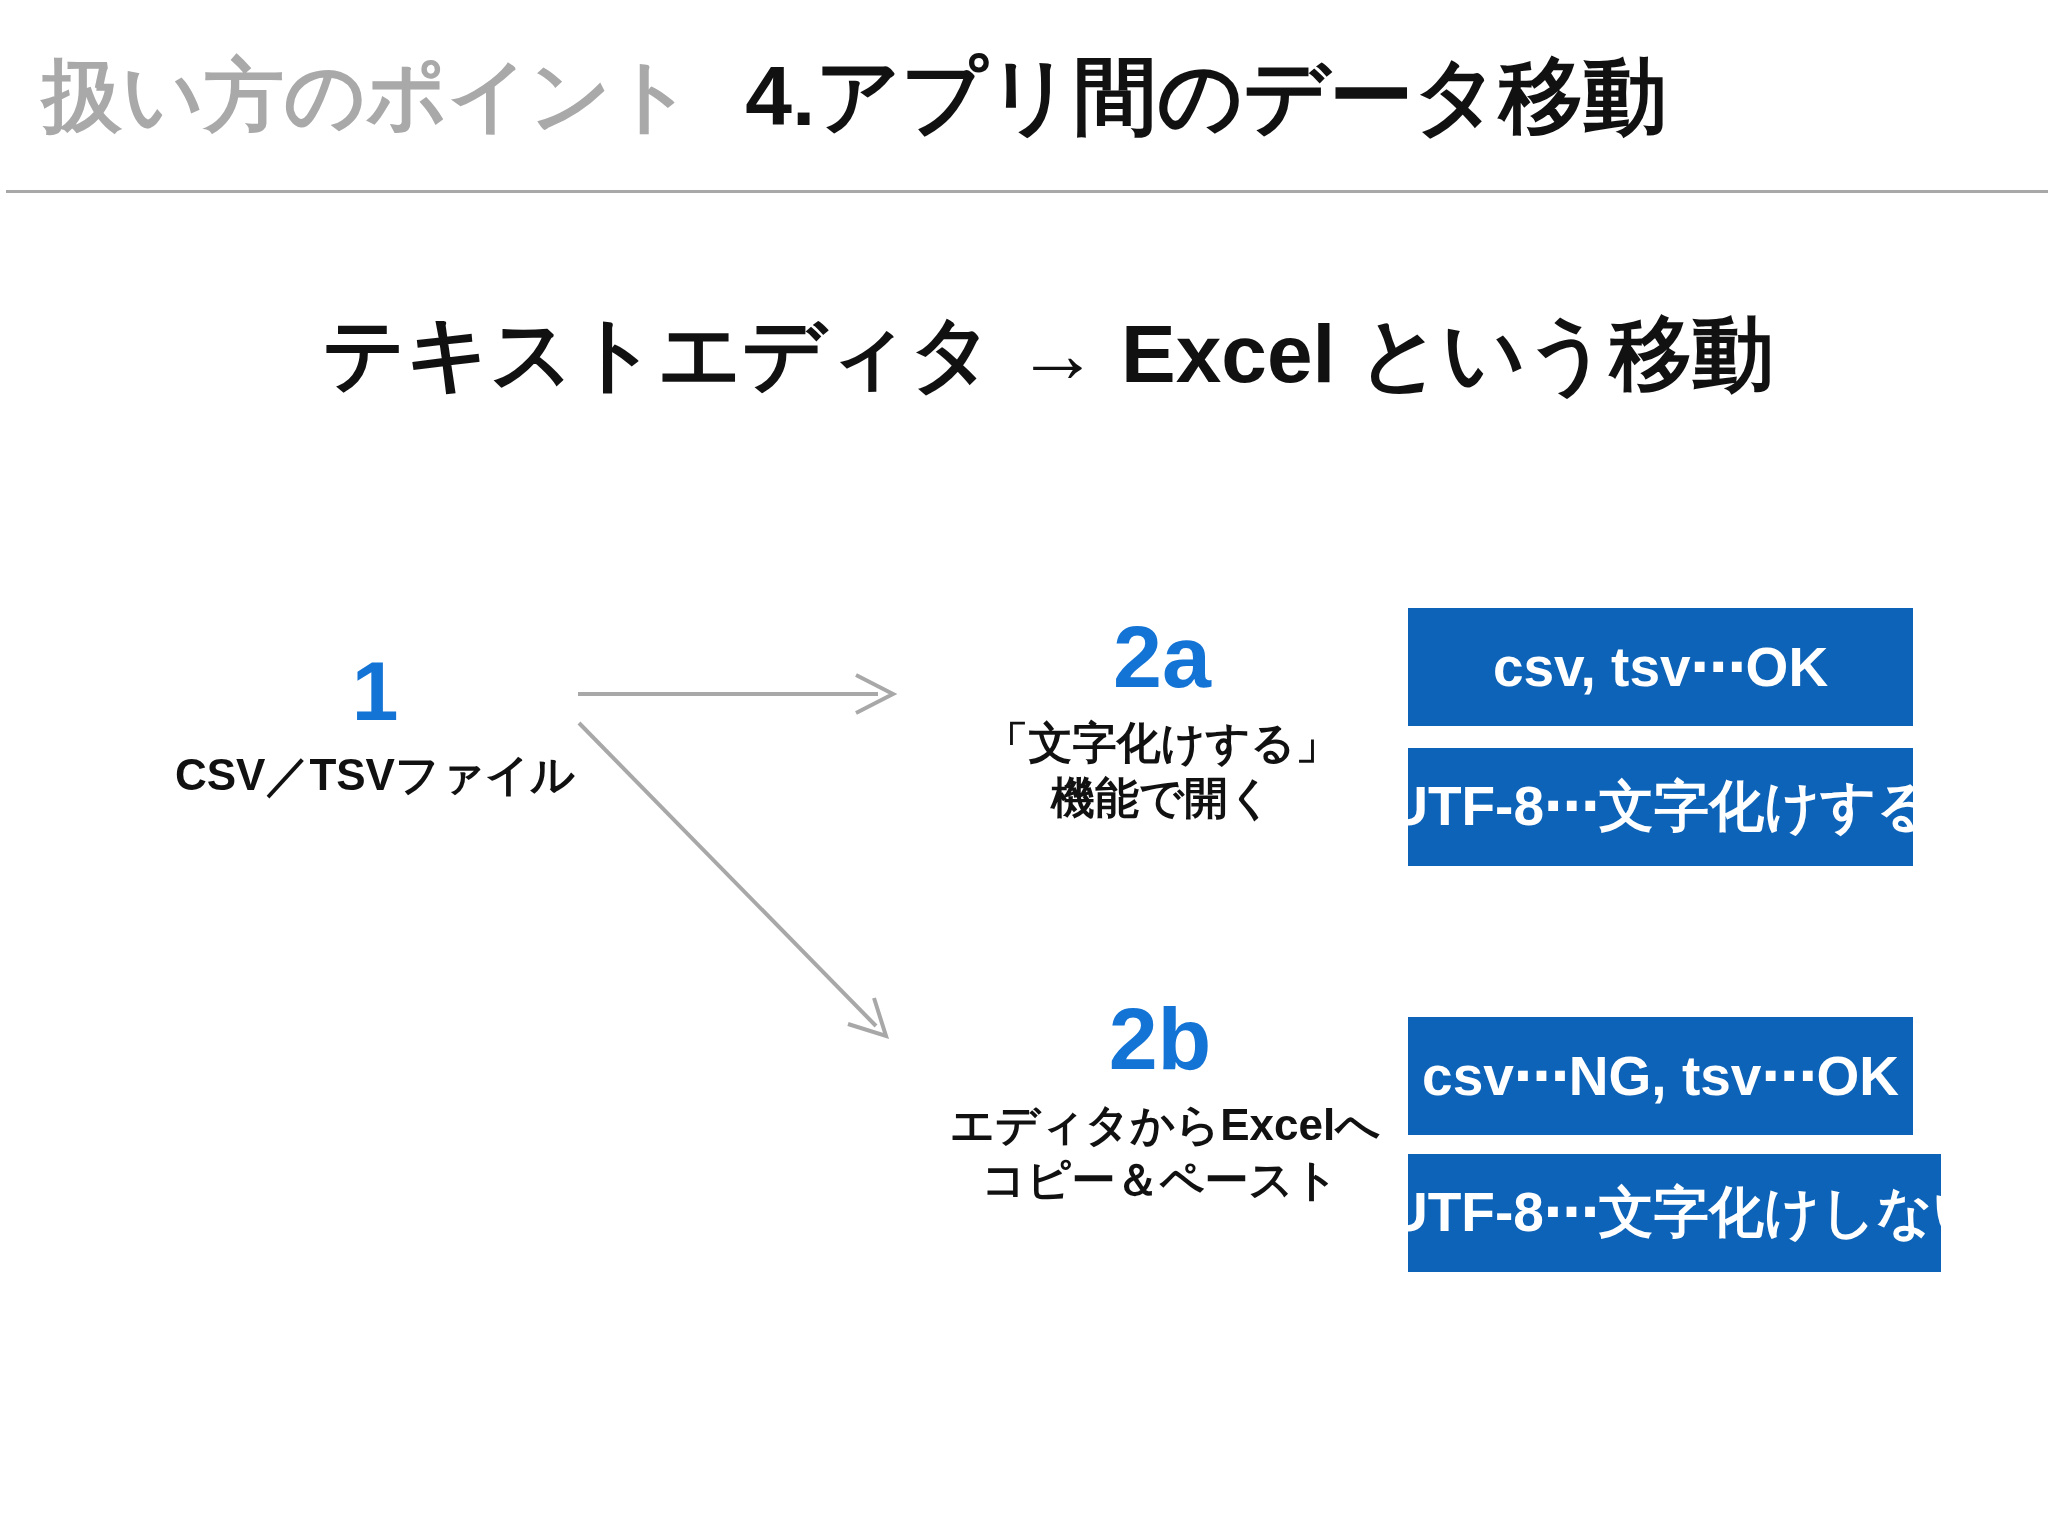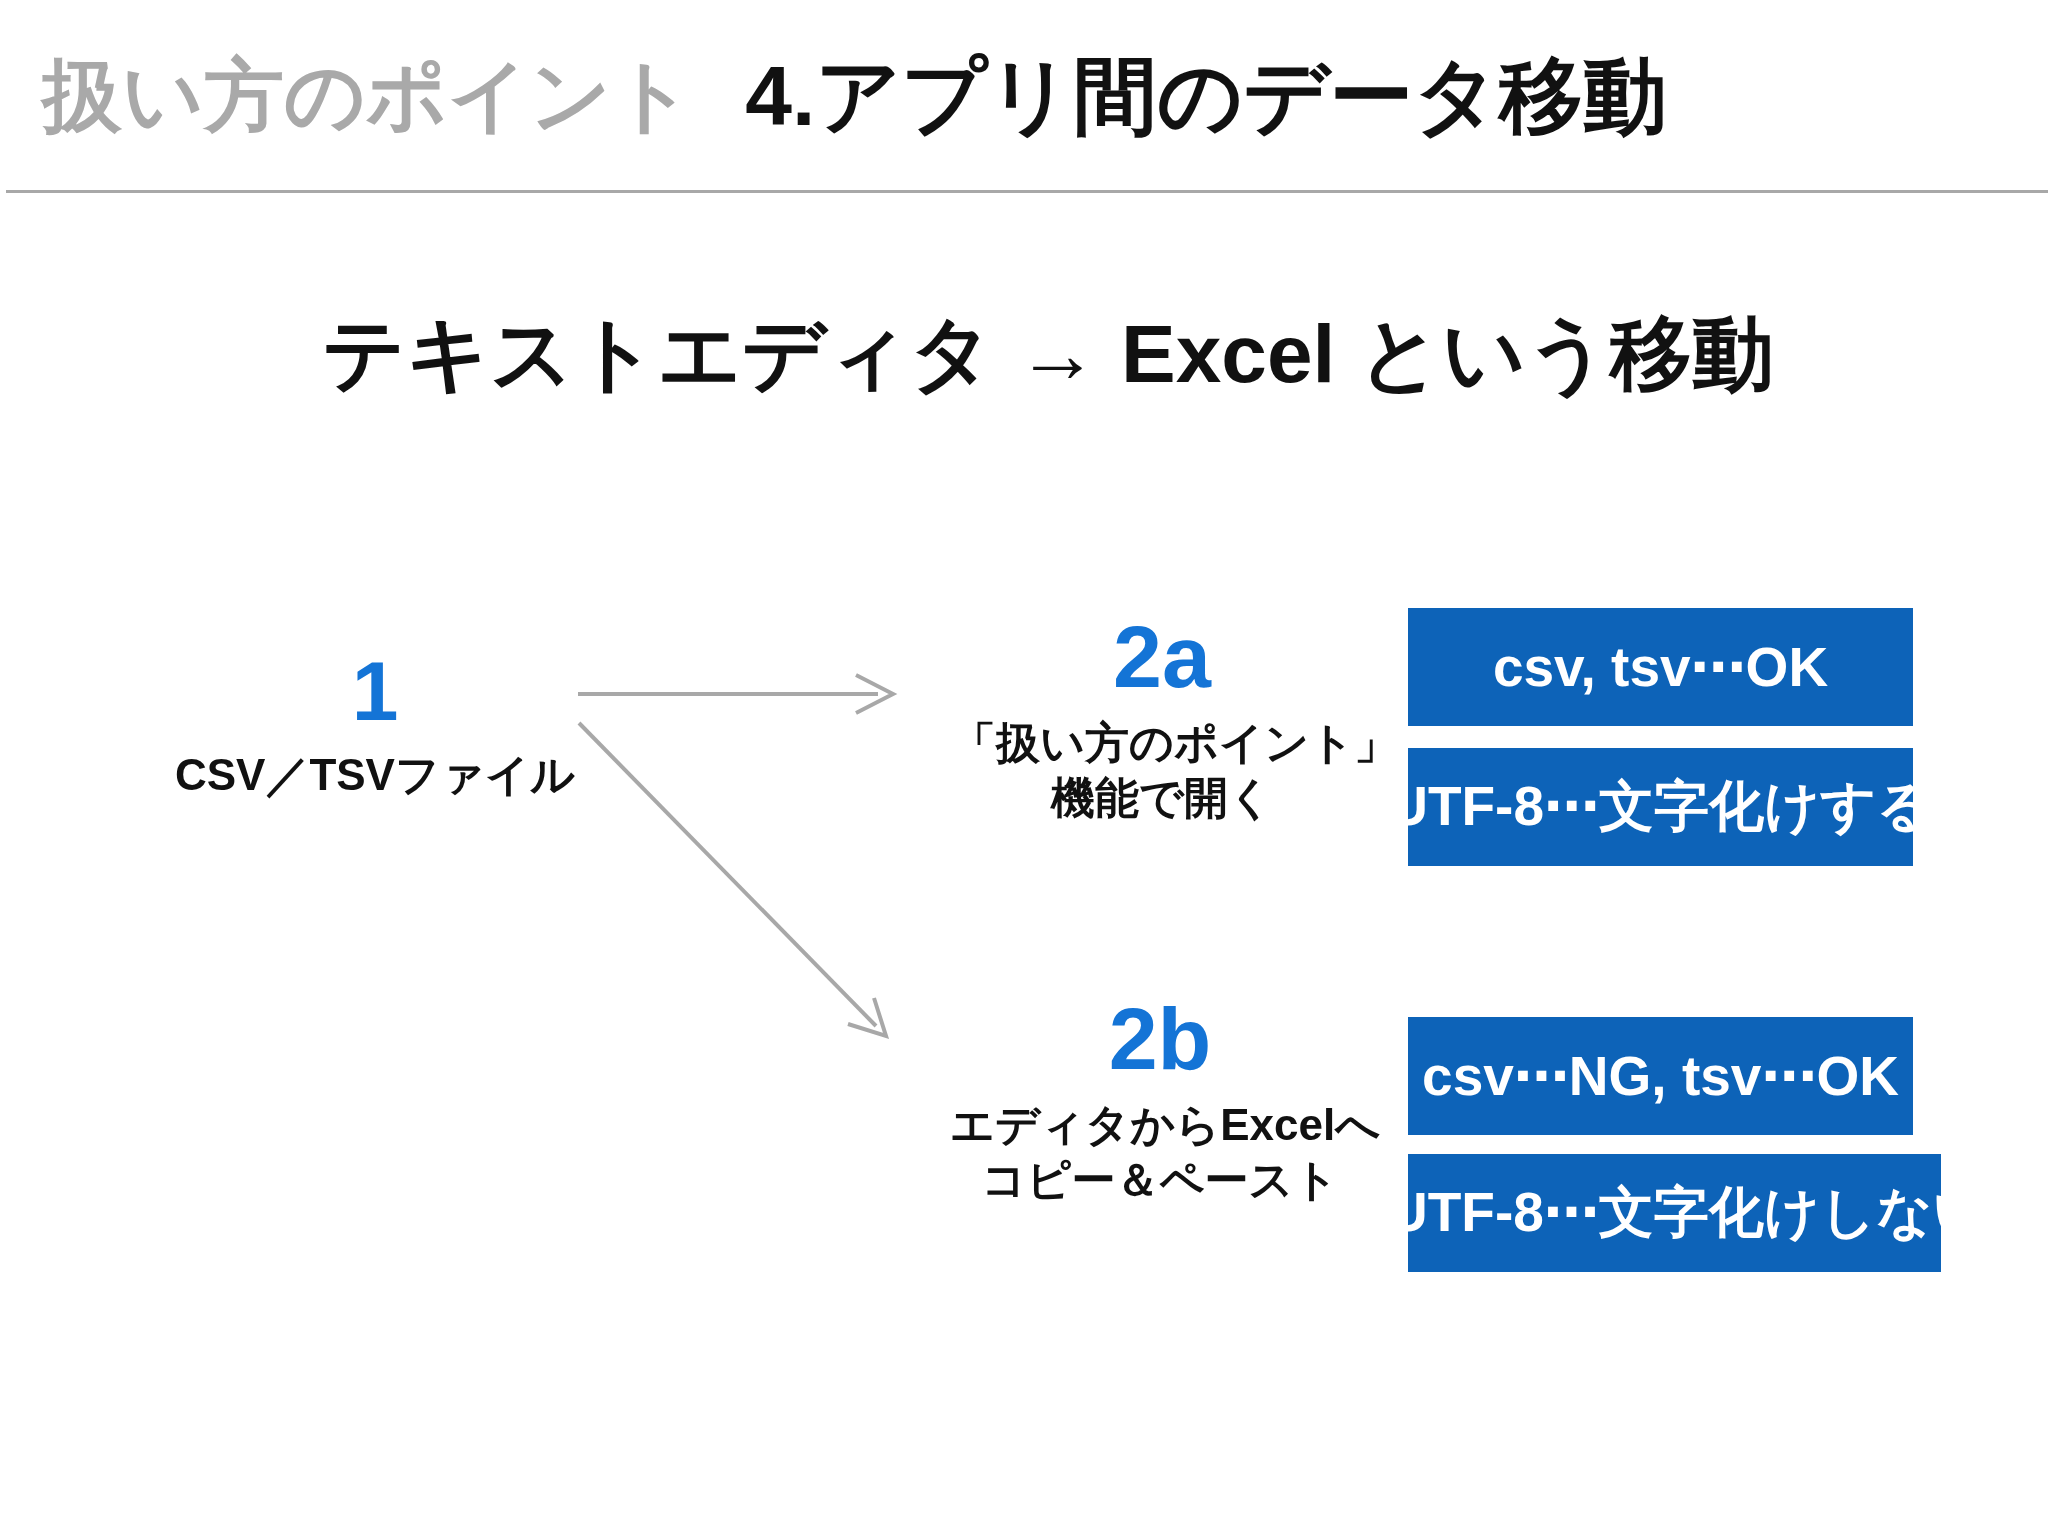--- a/index.html
+++ b/index.html
@@ -74,21 +74,21 @@
   </svg>
 
   <div class="node node-source">
     <div class="num">1</div>
     <div class="label">CSV／TSVファイル</div>
   </div>
 
   <div class="node node-branch-a">
     <div class="num">2a</div>
     <div class="label">
-      <div>「扱い方のポイント」</div>
+      <div>「文字化けする」</div>
       <div>機能で開く</div>
     </div>
   </div>
 
   <div class="node node-branch-b">
     <div class="num">2b</div>
     <div class="label">
       <div>エディタからExcelへ</div>
       <div>コピー＆ペースト</div>
     </div>

